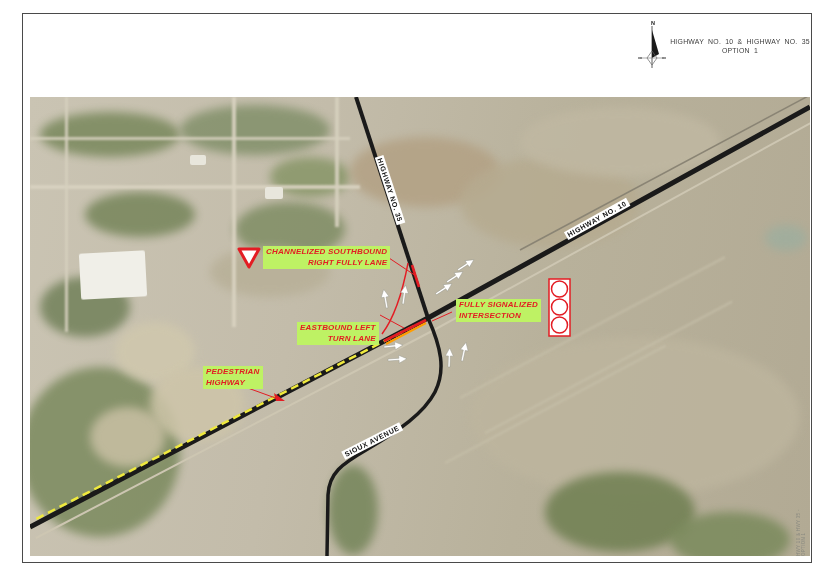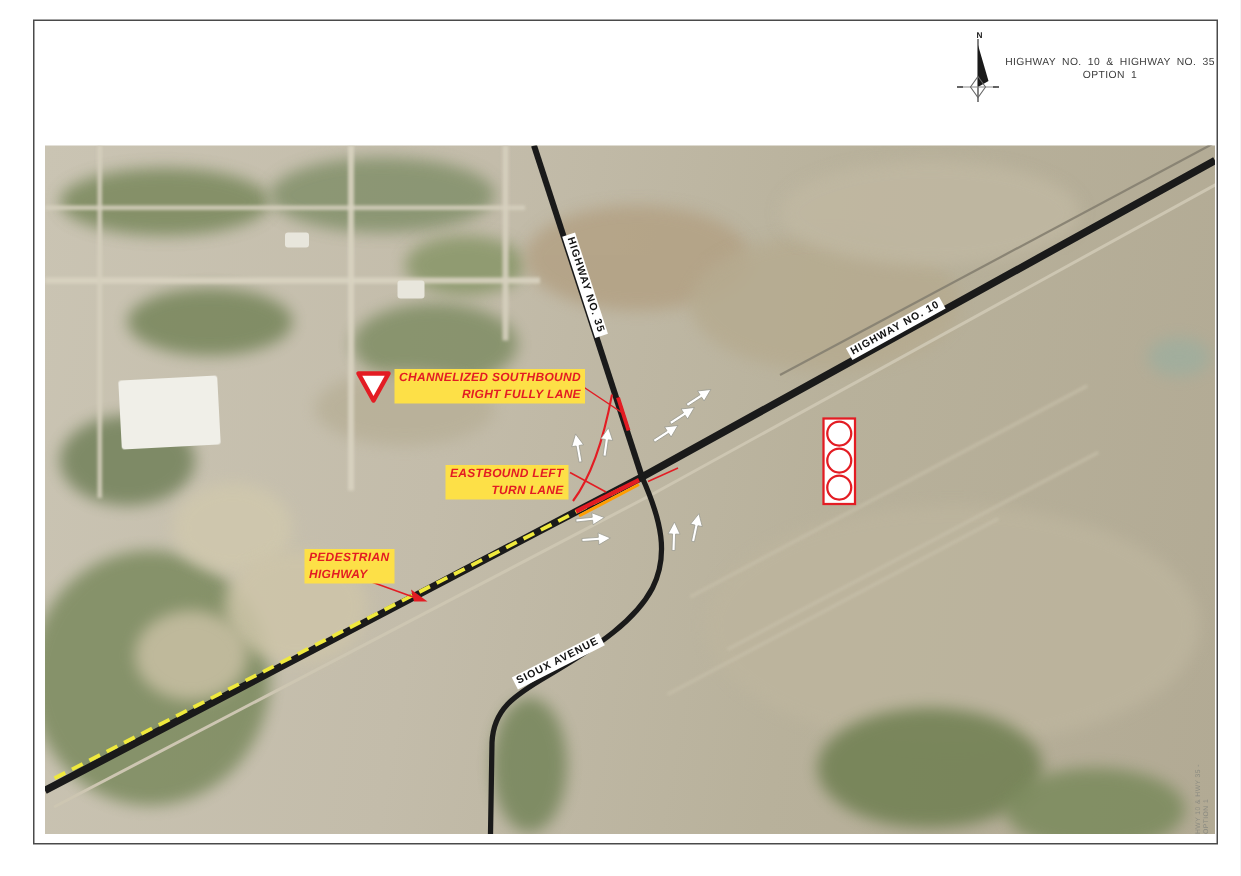--- a/index.html
+++ b/index.html
@@ -8,21 +8,21 @@
   #frame{position:absolute;left:22px;top:13px;width:788px;height:548px;border:1px solid #4a4a4a;background:#fff;}
   
   #aerial{position:absolute;left:30px;top:97px;width:780px;height:459px;overflow:hidden;
           background:linear-gradient(100deg,#cac4b3 0%,#c3bcaa 35%,#b8b19b 65%,#b2aa94 100%);}
   .blob{position:absolute;border-radius:50%;filter:blur(5px);opacity:.85;}
   .street{position:absolute;filter:blur(1px);opacity:.9;}
   .streak{position:absolute;height:2px;background:#c7c0aa;filter:blur(1px);transform:rotate(-28deg);transform-origin:left center;opacity:.8;}
   .bldg{position:absolute;background:#f0efe8;border-radius:2px;filter:blur(.4px);}
   
   svg.overlay{position:absolute;left:0;top:0;width:827px;height:584px;}
-  .callout{position:absolute;background:#fde047;color:#e31c23;
+  .callout{position:absolute;background:#bef264;color:#e31c23;
            font:italic bold 8px/10.5px "Liberation Sans",sans-serif;
            padding:1px 3px;letter-spacing:.2px;white-space:nowrap;}
   .roadlabel{position:absolute;background:#fff;color:#111;
              font:bold 7px/9px "Liberation Sans",sans-serif;
              padding:0 2px;letter-spacing:.7px;white-space:nowrap;
              transform-origin:center;}
   #title-block{position:absolute;left:665px;top:37px;width:150px;text-align:center;
                color:#3c3c3c;font:6.9px/9px "Liberation Sans",sans-serif;letter-spacing:.25px;word-spacing:2px;}
   #north{position:absolute;left:638px;top:16px;width:30px;height:58px;}
   #stamp{position:absolute;left:796px;top:492px;height:64px;color:#8a8a80;
@@ -141,23 +141,27 @@
   </div>
 
   <div class="roadlabel" style="left:390px;top:190px;transform:translate(-50%,-50%) rotate(72deg);">HIGHWAY NO. 35</div>
   <div class="roadlabel" style="left:597px;top:219px;transform:translate(-50%,-50%) rotate(-29deg);">HIGHWAY NO. 10</div>
   <div class="roadlabel" style="left:372px;top:441px;transform:translate(-50%,-50%) rotate(-27deg);">SIOUX AVENUE</div>
 
   <div class="callout" style="left:263px;top:246px;text-align:right;">
     <div>CHANNELIZED SOUTHBOUND</div>
     <div>RIGHT FULLY LANE</div>
   </div>
-  <div class="callout" style="left:297px;top:310px;text-align:right;">
+  <div class="callout" style="left:297px;top:322px;text-align:right;">
     <div>EASTBOUND LEFT</div>
     <div>TURN LANE</div>
+  </div>
+  <div class="callout" style="left:456px;top:299px;text-align:left;">
+    <div>FULLY SIGNALIZED</div>
+    <div>INTERSECTION</div>
   </div>
   <div class="callout" style="left:203px;top:366px;text-align:left;">
     <div>PEDESTRIAN</div>
     <div>HIGHWAY</div>
   </div>
 
   <div id="stamp">HWY 10 &amp; HWY 35 - OPTION 1</div>
 </div>
 
 </body></html>

